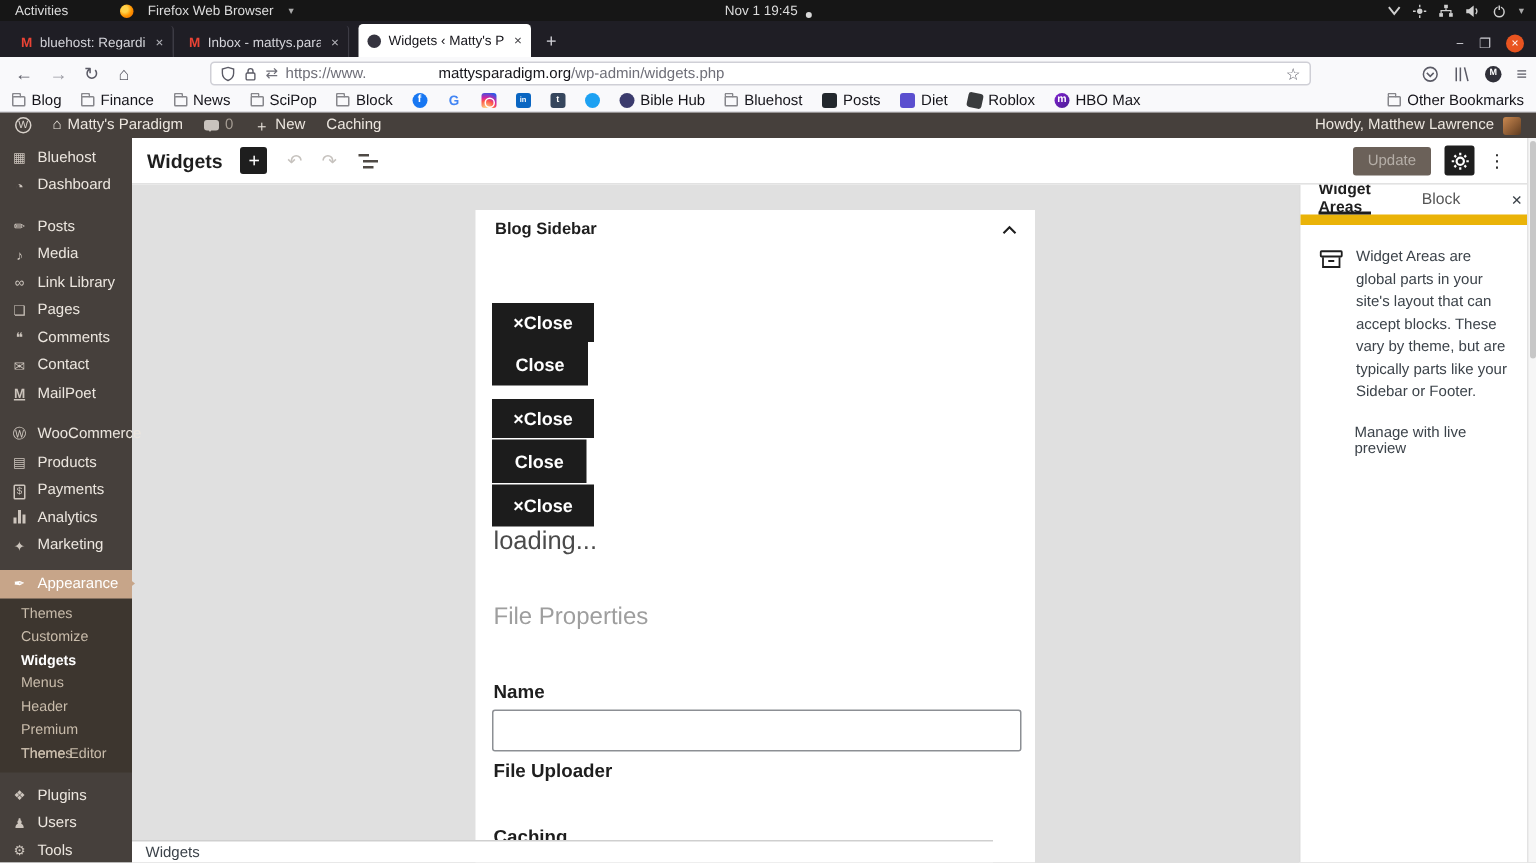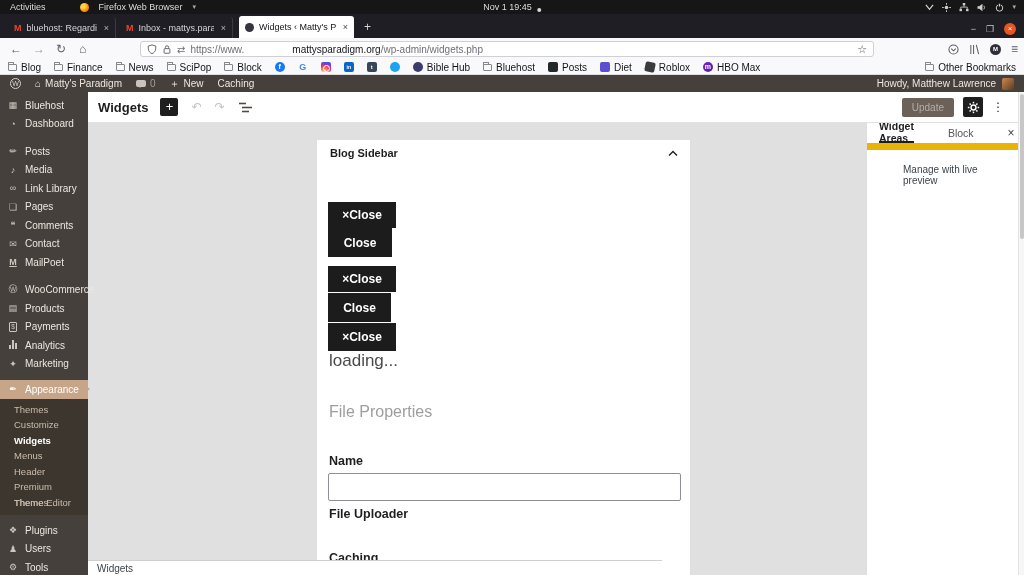--- a/index.html
+++ b/index.html
@@ -521,20 +521,28 @@
       <div class="flabel" style="top:411px">Caching</div>
     </div>
   </div>
 
   <div class="panel">
     <div class="ptabs">
       <span class="ptab pactive">Widget Areas</span>
       <span class="ptab">Block</span>
       <span class="pclose">×</span>
     </div>
+    <div class="pbody">
+      <svg width="17" height="16" viewBox="0 0 17 16" style="flex:0 0 auto; margin-top:1px;">
+          <rect x="1.5" y="2.5" width="14" height="3.5" rx="0.5" fill="none" stroke="#1e1e1e" stroke-width="1.2"></rect>
+          <path d="M3 6.5v6.5h11V6.5" fill="none" stroke="#1e1e1e" stroke-width="1.2"></path>
+          <line x1="6.5" y1="9" x2="10.5" y2="9" stroke="#1e1e1e" stroke-width="1.2"></line>
+        </svg>
+      <div class="pdesc">Widget Areas are global parts in your site's layout that can accept blocks. These vary by theme, but are typically parts like your Sidebar or Footer.</div>
+    </div>
     <div class="managelink">Manage with live preview</div>
   </div>
 
   <div class="vscroll">
     <div class="vthumb"></div>
   </div>
 
   <div class="statusbar">
     <span>Widgets</span>
   </div>

